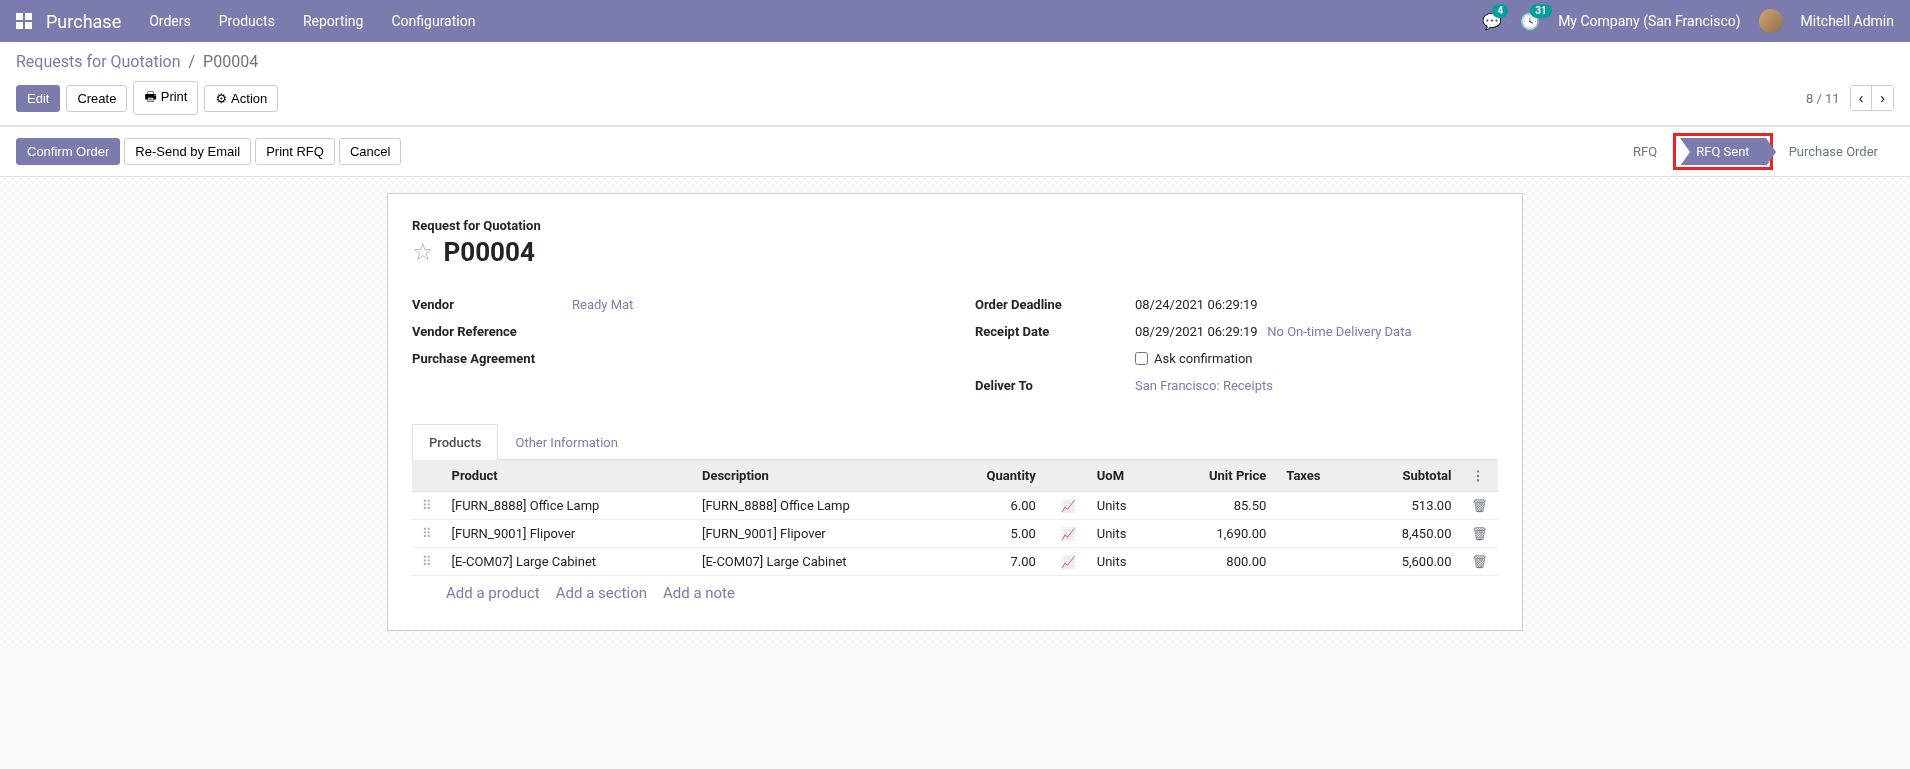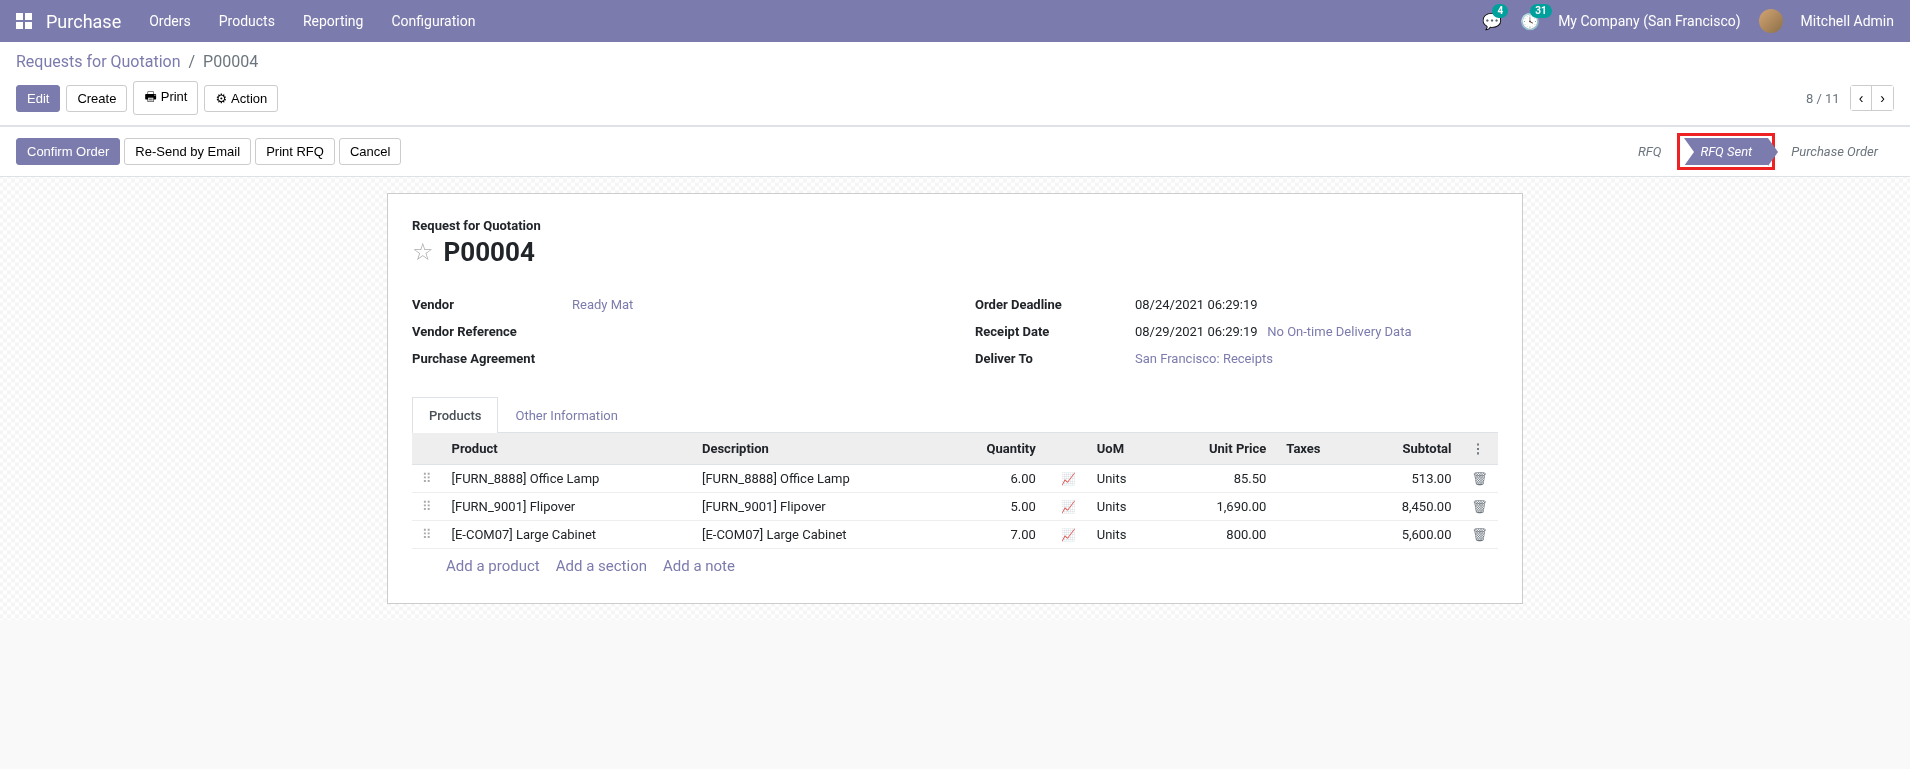--- a/index.html
+++ b/index.html
@@ -26,21 +26,21 @@
 .btn { border: 1px solid #ccc; background: #fff; padding: 5px 10px; font-size: 13px; cursor: pointer; border-radius: 3px; margin-right: 6px; }
 .btn-primary { background: #7c7bad; border-color: #7c7bad; color: #fff; }
 .btn .icon { margin-right: 4px; }
 .pager { margin-left: auto; display: flex; align-items: center; gap: 10px; font-size: 13px; color: #6c757d; }
 .pager-btns { display: flex; border: 1px solid #ccc; border-radius: 3px; }
 .pager-btns button { border: none; background: #fff; padding: 4px 8px; cursor: pointer; font-size: 14px; }
 .pager-btns button:first-child { border-right: 1px solid #ccc; }
 
 .statusbar { background: #fff; border-top: 1px solid #dee2e6; border-bottom: 1px solid #dee2e6; padding: 6px 16px; display: flex; align-items: center; }
 .statusbar .btn { margin-right: 4px; }
-.status-steps { margin-left: auto; display: flex; align-items: center; position: relative; font-style: italic; }
+.status-steps { margin-left: auto; display: flex; align-items: center; position: relative; }
 .step { padding: 6px 16px; font-size: 13px; color: #6c757d; cursor: pointer; position: relative; }
 .step.active { background: #7c7bad; color: #fff; }
 .step.active::after { content: ""; position: absolute; right: -10px; top: 0; border-left: 10px solid #7c7bad; border-top: 14px solid transparent; border-bottom: 14px solid transparent; z-index: 1; }
 .step.active::before { content: ""; position: absolute; left: 0; top: 0; border-left: 10px solid #fff; border-top: 14px solid transparent; border-bottom: 14px solid transparent; }
 .highlight-box { border: 3px solid #e22; padding: 2px 4px; }
 
 .content-wrap { padding: 16px; display: flex; justify-content: center; background: repeating-conic-gradient(#f5f5f5 0% 25%, #fff 0% 50%) 50% / 8px 8px; }
 .sheet { background: #fff; width: 1136px; max-width: 100%; border: 1px solid #ccc; padding: 24px; }
 
 .title-block { margin-bottom: 24px; }
@@ -172,20 +172,27 @@
       <div>
         <div class="field-row">
           <div class="field-label">Order Deadline</div>
           <div class="field-value">08/24/2021 06:29:19</div>
         </div>
         <div class="field-row">
           <div class="field-label">Receipt Date</div>
           <div class="field-value">
             <span>08/29/2021 06:29:19</span>
             &nbsp;&nbsp;<span class="link">No On-time Delivery Data</span>
+          </div>
+        </div>
+        <div class="field-row">
+          <div class="field-label"></div>
+          <div class="field-value checkbox-row">
+            <input type="checkbox" style="">
+            <span>Ask confirmation</span>
           </div>
         </div>
         <div class="field-row">
           <div class="field-label">Deliver To</div>
           <div class="field-value"><a>San Francisco: Receipts</a></div>
         </div>
       </div>
     </div>
 
     <div class="tabs">

